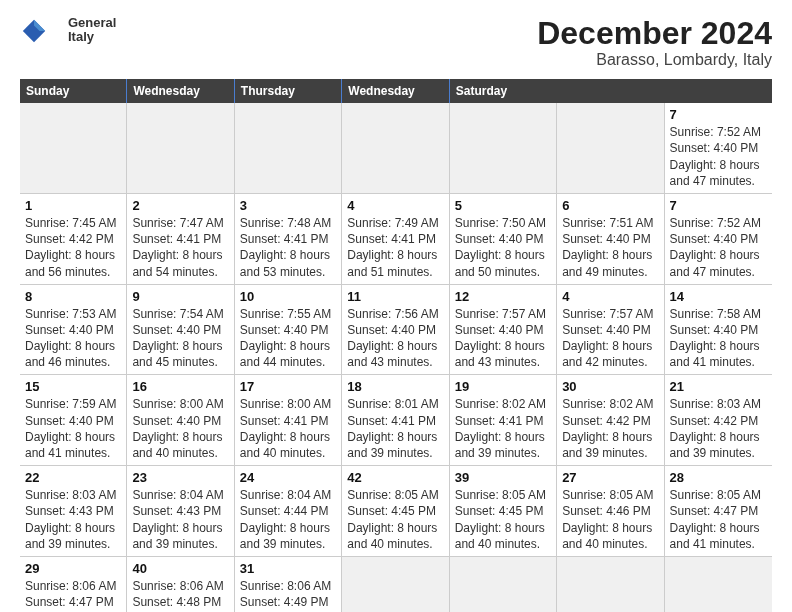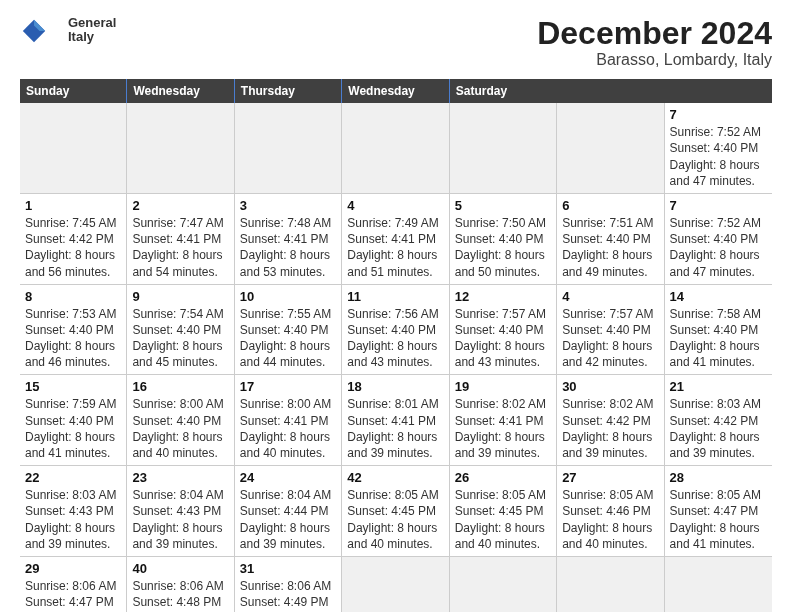--- a/index.html
+++ b/index.html
@@ -251,21 +251,21 @@
           </div>
           <div class="cal-cell">
             <span class="day-num">24</span>
             <div class="cell-text">Sunrise: 8:04 AM<br>Sunset: 4:44 PM<br>Daylight: 8 hours and 39 minutes.</div>
           </div>
           <div class="cal-cell">
             <span class="day-num">42</span>
             <div class="cell-text">Sunrise: 8:05 AM<br>Sunset: 4:45 PM<br>Daylight: 8 hours and 40 minutes.</div>
           </div>
           <div class="cal-cell">
-            <span class="day-num">26</span>
+            <span class="day-num">39</span>
             <div class="cell-text">Sunrise: 8:05 AM<br>Sunset: 4:45 PM<br>Daylight: 8 hours and 40 minutes.</div>
           </div>
           <div class="cal-cell">
             <span class="day-num">27</span>
             <div class="cell-text">Sunrise: 8:05 AM<br>Sunset: 4:46 PM<br>Daylight: 8 hours and 40 minutes.</div>
           </div>
           <div class="cal-cell">
             <span class="day-num">28</span>
             <div class="cell-text">Sunrise: 8:05 AM<br>Sunset: 4:47 PM<br>Daylight: 8 hours and 41 minutes.</div>
           </div>

